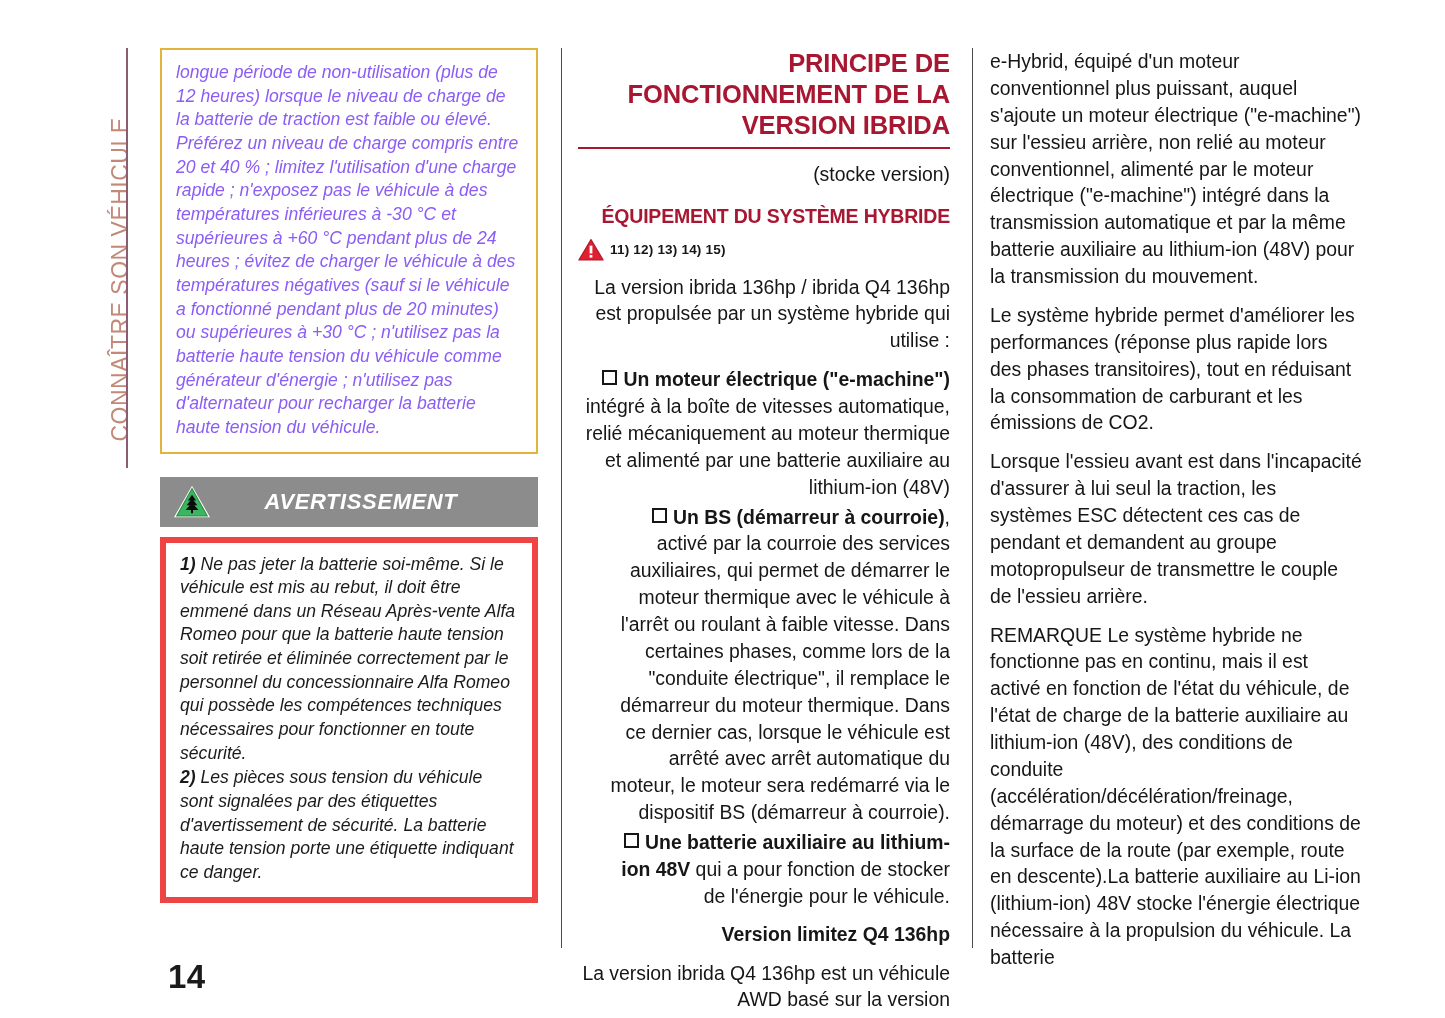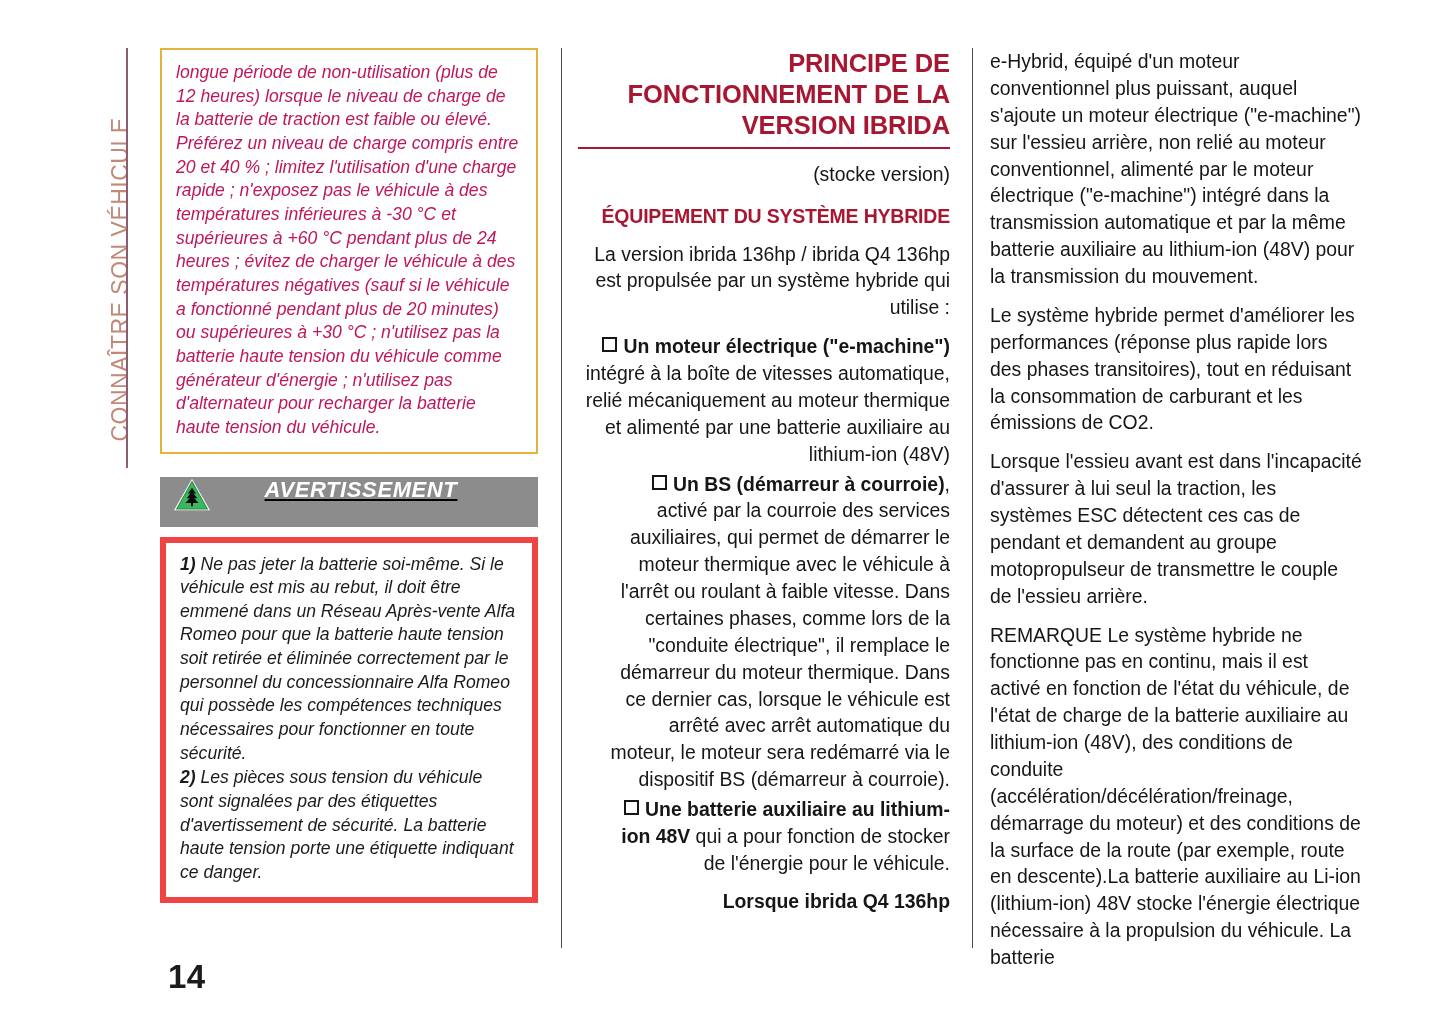--- a/index.html
+++ b/index.html
@@ -75,31 +75,31 @@
 
   
   .note-box {
     box-sizing: border-box;
     border: 2px solid #e2b43c;
     padding: 11px 14px 12px 14px;
     font-family: "Liberation Sans", sans-serif;
     font-style: italic;
     font-size: 17.6px;
     line-height: 1.345;
-    color: #be185d;
+    color: #8b5cf6;
   }
   .note-box p { margin: 0; }
 
   .warn-header {
     margin-top: 23px;
     height: 50px;
     background: #8c8c8c;
     display: flex;
+    align-items: center;
     padding-left: 12px;
-    text-decoration: underline;
   }
   .warn-header .tri-icon {
     width: 40px;
     height: 36px;
     flex: 0 0 auto;
     margin-right: 6px;
   }
   .warn-header .warn-title {
     flex: 1 1 auto;
     text-align: center;
@@ -256,31 +256,42 @@
 
   <div class="col col-2">
 
     <h1 class="h1-red">PRINCIPE DE FONCTIONNEMENT DE LA VERSION IBRIDA</h1>
     <div class="h1-rule"></div>
 
     <p class="body-p">(stocke version)</p>
 
     <h2 class="h2-red">ÉQUIPEMENT DU SYSTÈME HYBRIDE</h2>
 
+    <div class="refs-row">
+      <span class="tri-red">
+        <svg viewBox="0 0 30 27" width="26" height="24" aria-hidden="true">
+          <path d="M15 1.5 L29 25 L1 25 Z" fill="#e02030" stroke="#b2162a" stroke-width="1.3" stroke-linejoin="round"></path>
+          <rect x="13.4" y="8.5" width="3.2" height="9" fill="#ffffff"></rect>
+          <rect x="13.4" y="19.2" width="3.2" height="3.1" fill="#ffffff"></rect>
+        </svg>
+      </span>
+      <span class="refs-text">11) 12) 13) 14) 15)</span>
+    </div>
 
     <p class="body-p">La version ibrida 136hp / ibrida Q4 136hp est propulsée par un système hybride qui utilise :</p>
 
     <p class="body-p"><span class="bullet-sq"></span><b>Un moteur électrique ("e-machine")</b><span> intégré à la boîte de vitesses automatique, relié mécaniquement au moteur thermique et alimenté par une batterie auxiliaire au lithium-ion (48V)</span></p>
 
     <p class="body-p tight"><span class="bullet-sq"></span><b>Un BS (démarreur à courroie)</b><span>, activé par la courroie des services auxiliaires, qui permet de démarrer le moteur thermique avec le véhicule à l'arrêt ou roulant à faible vitesse. Dans certaines phases, comme lors de la "conduite électrique", il remplace le démarreur du moteur thermique. Dans ce dernier cas, lorsque le véhicule est arrêté avec arrêt automatique du moteur, le moteur sera redémarré via le dispositif BS (démarreur à courroie).</span></p>
 
     <p class="body-p tight"><span class="bullet-sq"></span><b>Une batterie auxiliaire au lithium-ion 48V</b><span> qui a pour fonction de stocker de l'énergie pour le véhicule.</span></p>
 
-    <p class="sub-bold">Lorsque ibrida Q4 136hp</p>
-
+    <p class="sub-bold">Version limitez Q4 136hp</p>
+
+    <p class="body-p">La version ibrida Q4 136hp est un véhicule AWD basé sur la version</p>
   </div>
 
   <div class="col col-3">
     <p class="body-p" style="margin-top:0">e-Hybrid, équipé d'un moteur conventionnel plus puissant, auquel s'ajoute un moteur électrique ("e-machine") sur l'essieu arrière, non relié au moteur conventionnel, alimenté par le moteur électrique ("e-machine") intégré dans la transmission automatique et par la même batterie auxiliaire au lithium-ion (48V) pour la transmission du mouvement.</p>
     <p class="body-p">Le système hybride permet d'améliorer les performances (réponse plus rapide lors des phases transitoires), tout en réduisant la consommation de carburant et les émissions de CO2.</p>
     <p class="body-p">Lorsque l'essieu avant est dans l'incapacité d'assurer à lui seul la traction, les systèmes ESC détectent ces cas de pendant et demandent au groupe motopropulseur de transmettre le couple de l'essieu arrière.</p>
     <p class="body-p">REMARQUE Le système hybride ne fonctionne pas en continu, mais il est activé en fonction de l'état du véhicule, de l'état de charge de la batterie auxiliaire au lithium-ion (48V), des conditions de conduite (accélération/décélération/freinage, démarrage du moteur) et des conditions de la surface de la route (par exemple, route en descente).La batterie auxiliaire au Li-ion (lithium-ion) 48V stocke l'énergie électrique nécessaire à la propulsion du véhicule. La batterie</p>
   </div>
 
   <div class="page-number">14</div>

